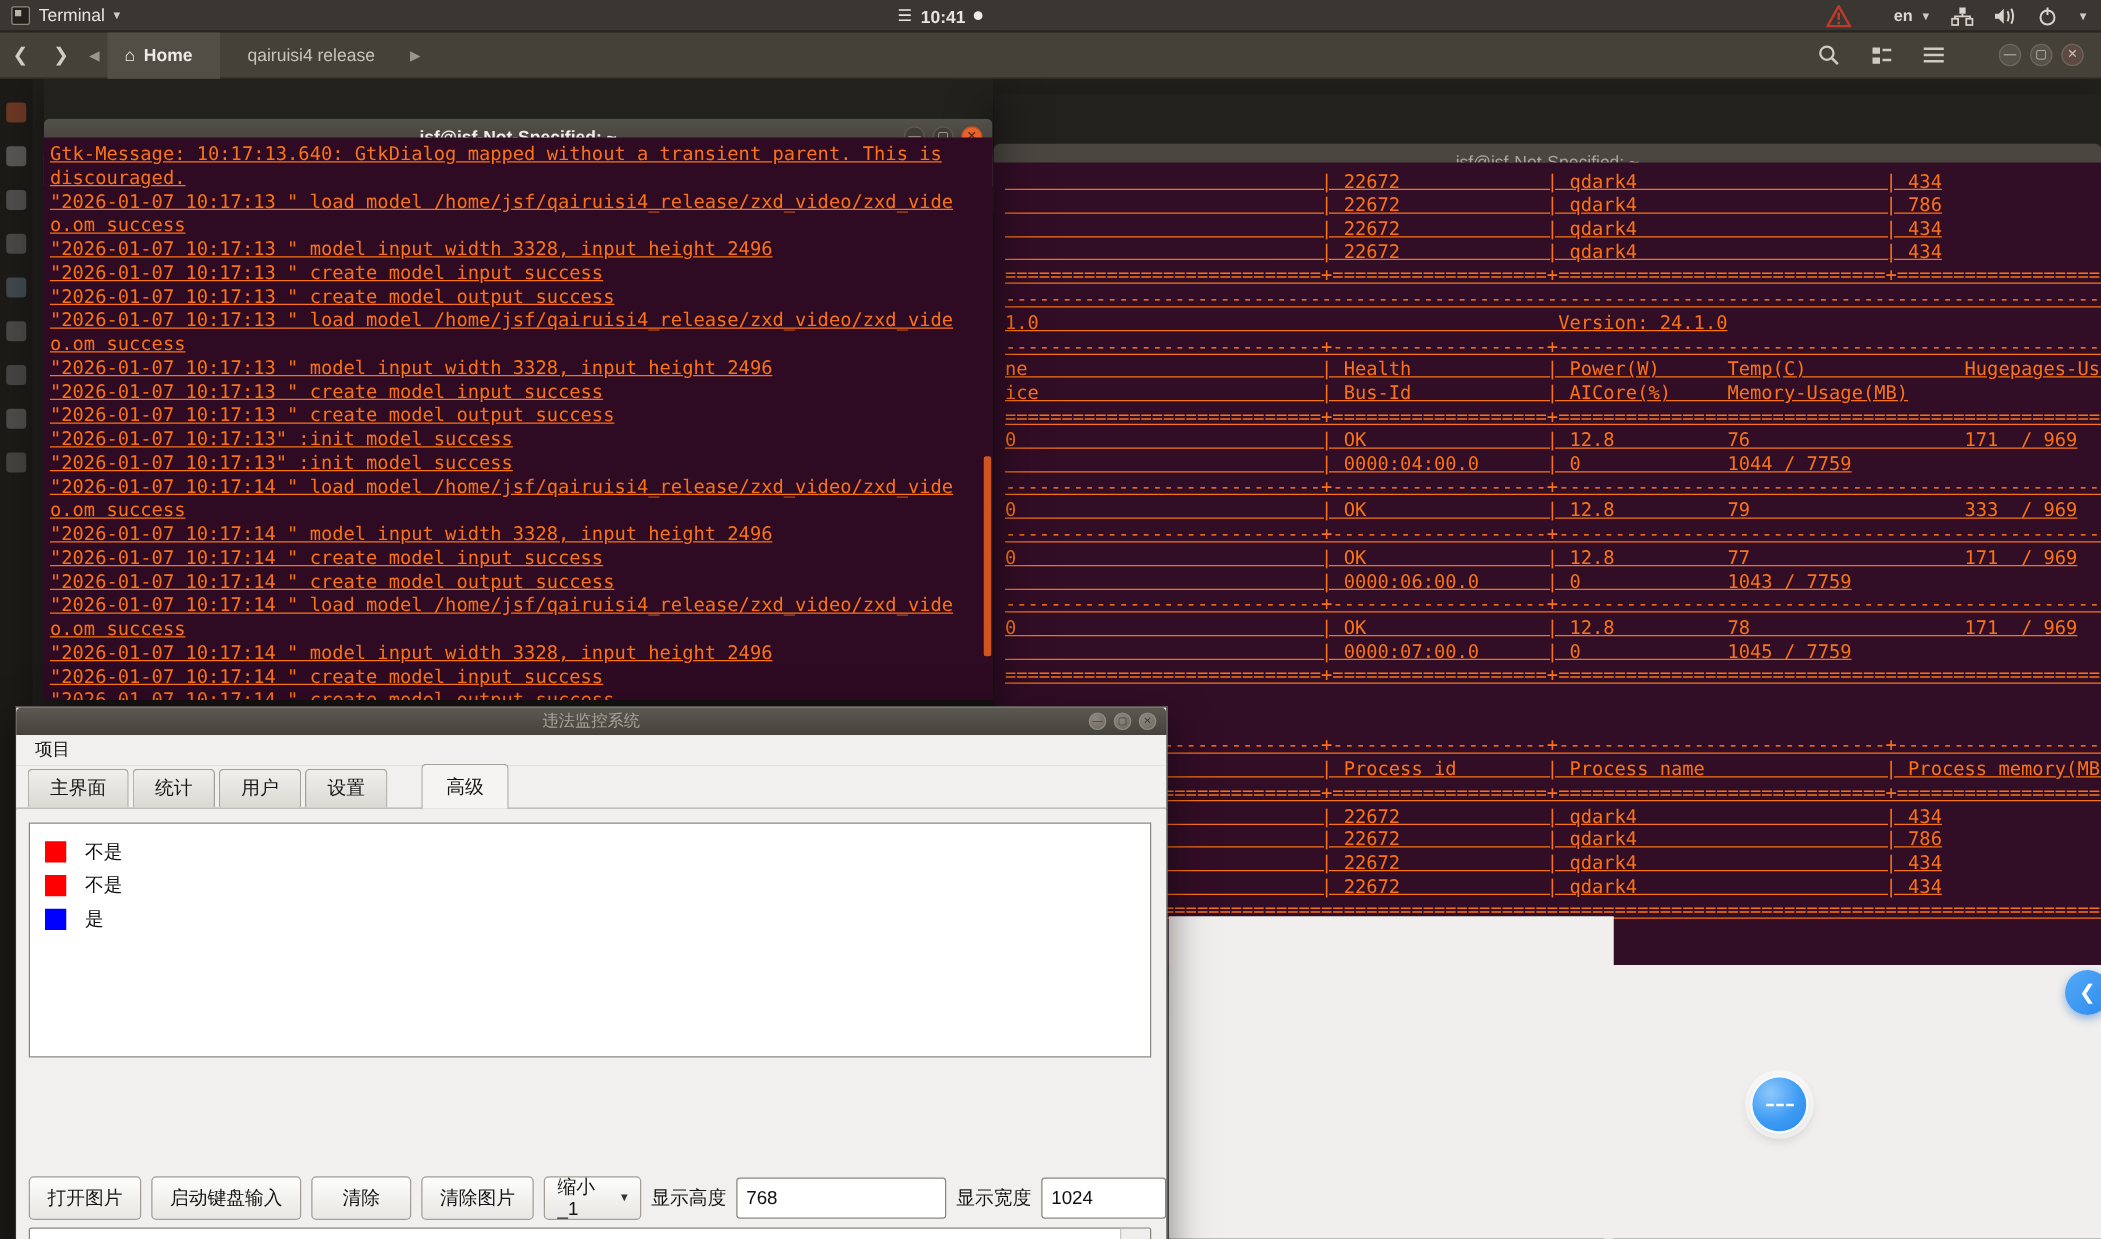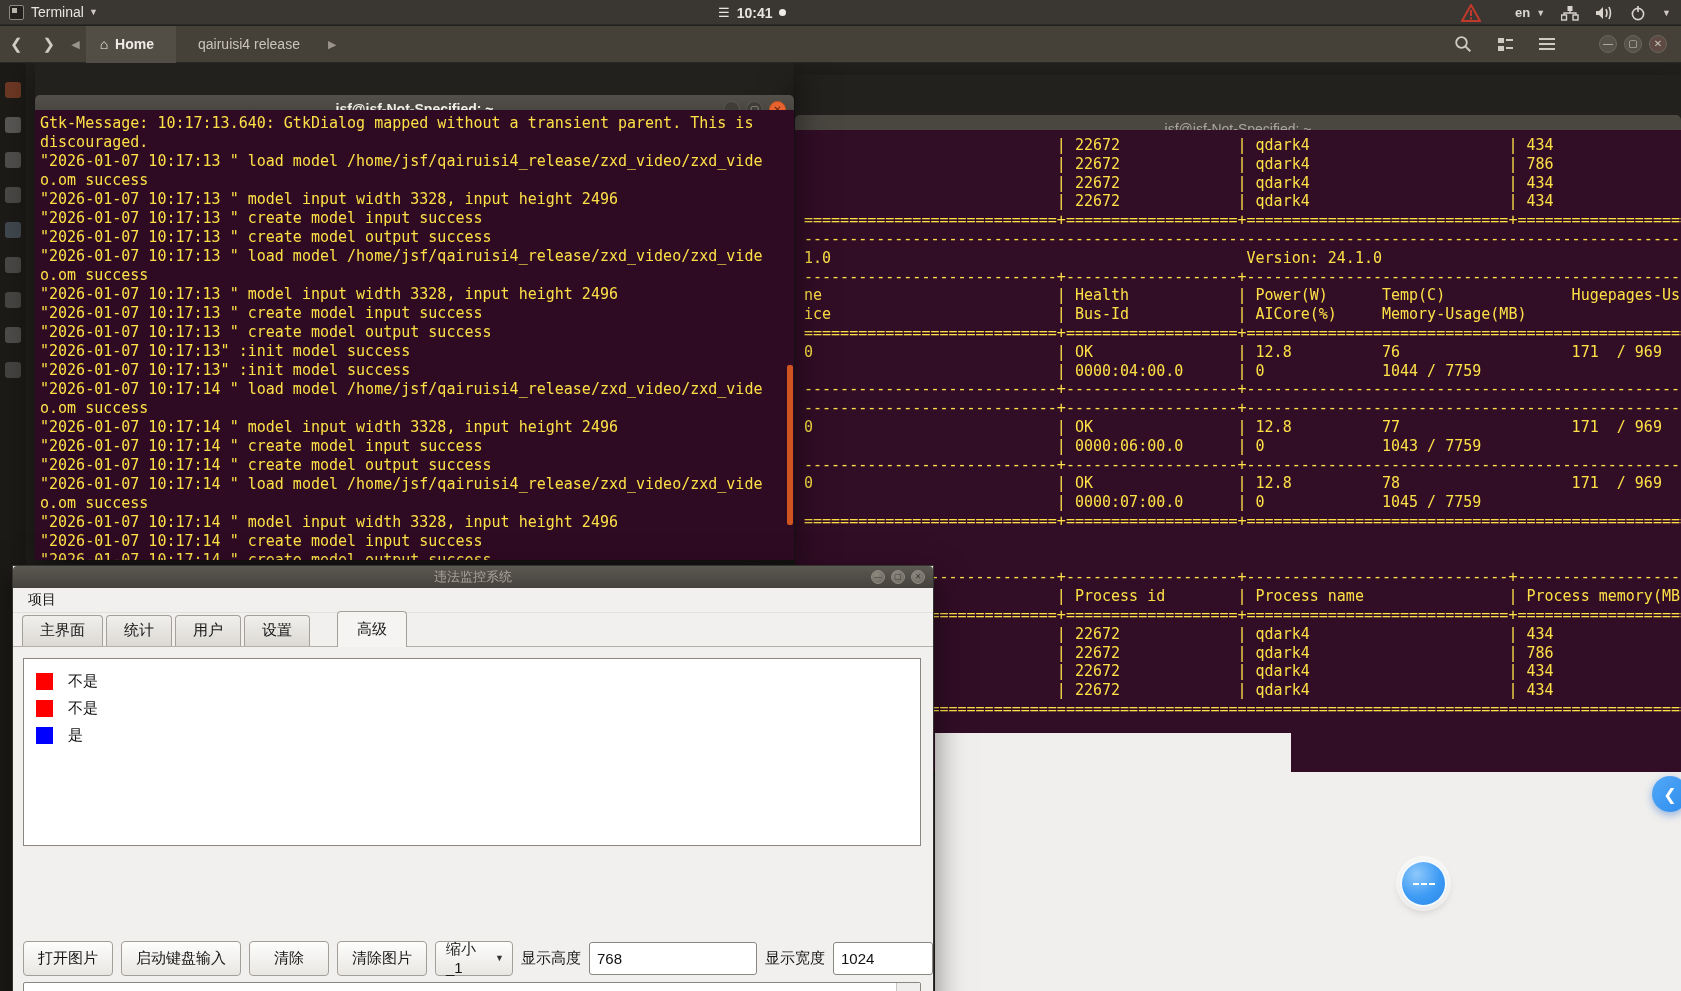--- a/index.html
+++ b/index.html
@@ -59,21 +59,21 @@
   .term.unfocused .ttitle { color:#aba69d; }
   .term .tctls { position:absolute; right:8px; top:6px; display:flex; gap:6px; }
   .tcirc { width:17px; height:17px; border-radius:50%; background:#403d38; border:1px solid #5d5952;
     color:#b5b0a7; font-size:10px; line-height:15px; text-align:center; }
   .tcirc.close { background:#e8622f; border-color:#c4511f; color:#5a2410; }
   .term .mbar { height:25px; display:flex; align-items:center; gap:4px; padding-left:12px;
     font-size:14px; color:#e3dfd9; }
   .term.focused .mbar { background:#514e48; }
   .term.unfocused .mbar { background:#4d4a44; }
   .term .tcontent { position:absolute; left:0; right:0; bottom:0; overflow:hidden;
-    font-family:"DejaVu Sans Mono","Liberation Mono",monospace; font-size:15px; color:#fde047; }
+    font-family:"DejaVu Sans Mono","Liberation Mono",monospace; font-size:15px; color:#f97316;text-decoration:underline; }
   #term-left { left:35px; top:55px; width:759px; height:505px; z-index:20; }
   #term-left .tcontent { top:55px; background:#2f0a23; padding:4px 0 0 5px; }
   #term-left .tline { height:19px; white-space:pre; }
   #term-right { left:795px; top:75px; width:886px; height:697px; z-index:10; }
   #term-right .tcontent { top:55px; background:#320d26; padding:6px 0 0 9px; }
   #term-right .tline { height:18.8px; white-space:pre; }
   #scrollthumb { position:absolute; right:1px; top:310px; width:6px; height:160px;
     background:#cf5420; border-radius:2px; z-index:21; }
 
   
@@ -246,20 +246,21 @@
       <div class="tline">============================+===================+=============================+==========================</div>
       <div class="tline">--------------------------------------------------------------------------------------------------------</div>
       <div class="tline">1.0                                              Version: 24.1.0</div>
       <div class="tline">----------------------------+-------------------+-------------------------------------------------------</div>
       <div class="tline">ne                          | Health            | Power(W)      Temp(C)              Hugepages-Usage(page)</div>
       <div class="tline">ice                         | Bus-Id            | AICore(%)     Memory-Usage(MB)</div>
       <div class="tline">============================+===================+========================================================</div>
       <div class="tline">0                           | OK                | 12.8          76                   171  / 969</div>
       <div class="tline">                            | 0000:04:00.0      | 0             1044 / 7759</div>
       <div class="tline">----------------------------+-------------------+-------------------------------------------------------</div>
+      <div class="tline">0                           | OK                | 12.8          79                   333  / 969</div>
       <div class="tline">----------------------------+-------------------+-------------------------------------------------------</div>
       <div class="tline">0                           | OK                | 12.8          77                   171  / 969</div>
       <div class="tline">                            | 0000:06:00.0      | 0             1043 / 7759</div>
       <div class="tline">----------------------------+-------------------+-------------------------------------------------------</div>
       <div class="tline">0                           | OK                | 12.8          78                   171  / 969</div>
       <div class="tline">                            | 0000:07:00.0      | 0             1045 / 7759</div>
       <div class="tline">============================+===================+========================================================</div>
       <div class="tline"> </div>
       <div class="tline"> </div>
       <div class="tline">----------------------------+-------------------+-----------------------------+--------------------------</div>

